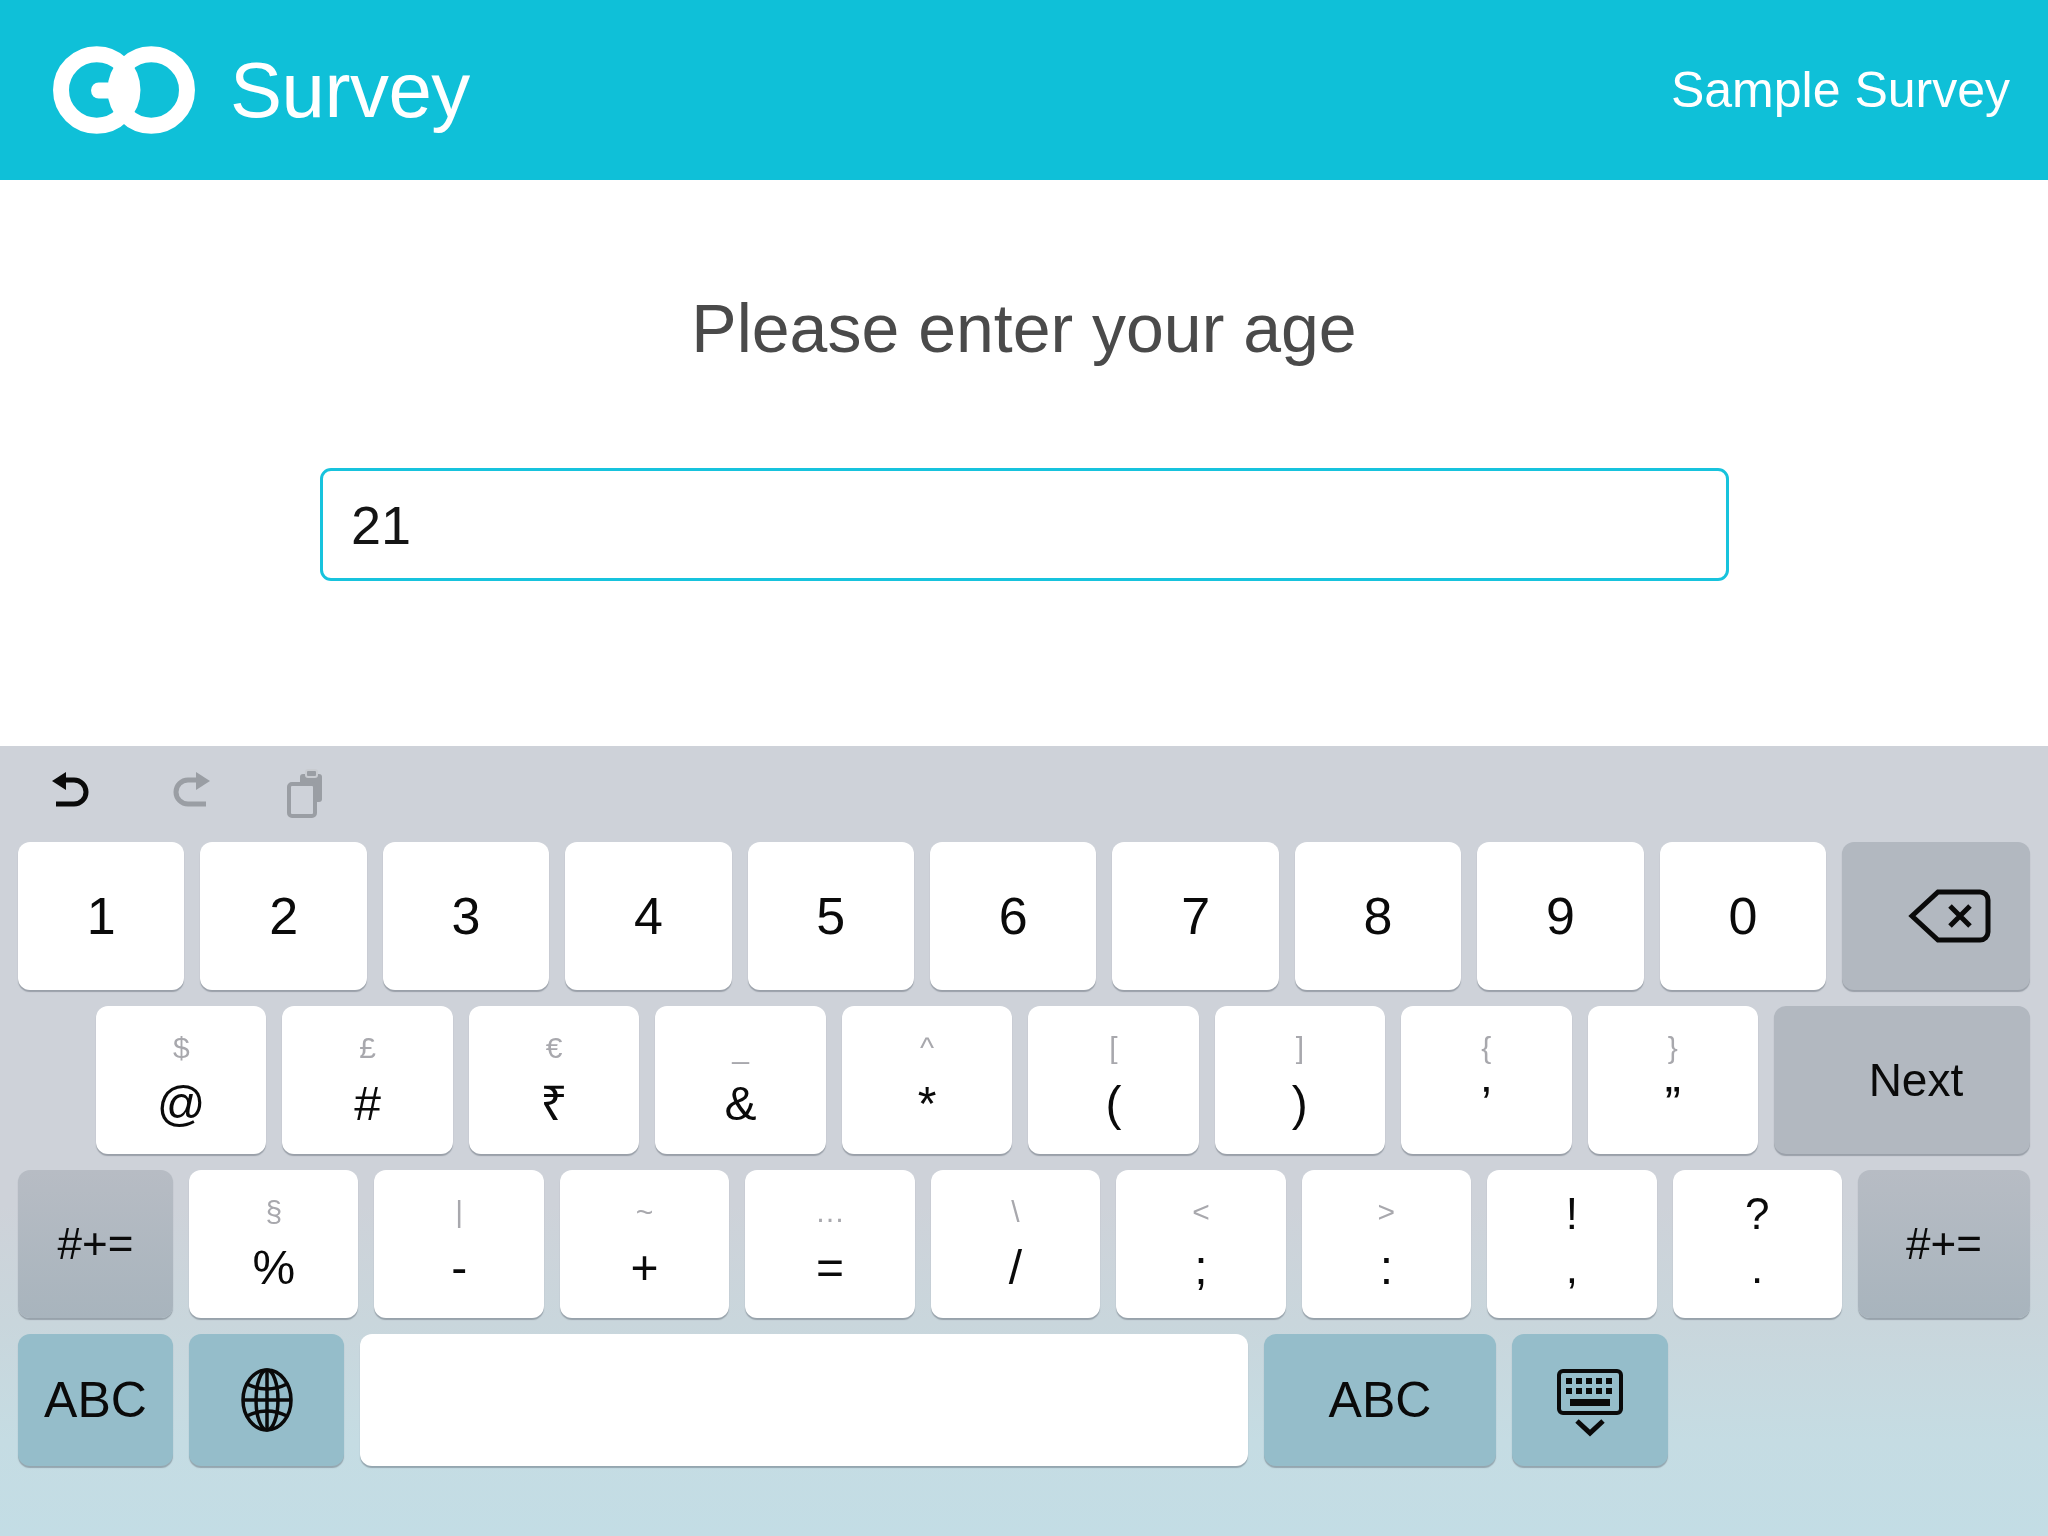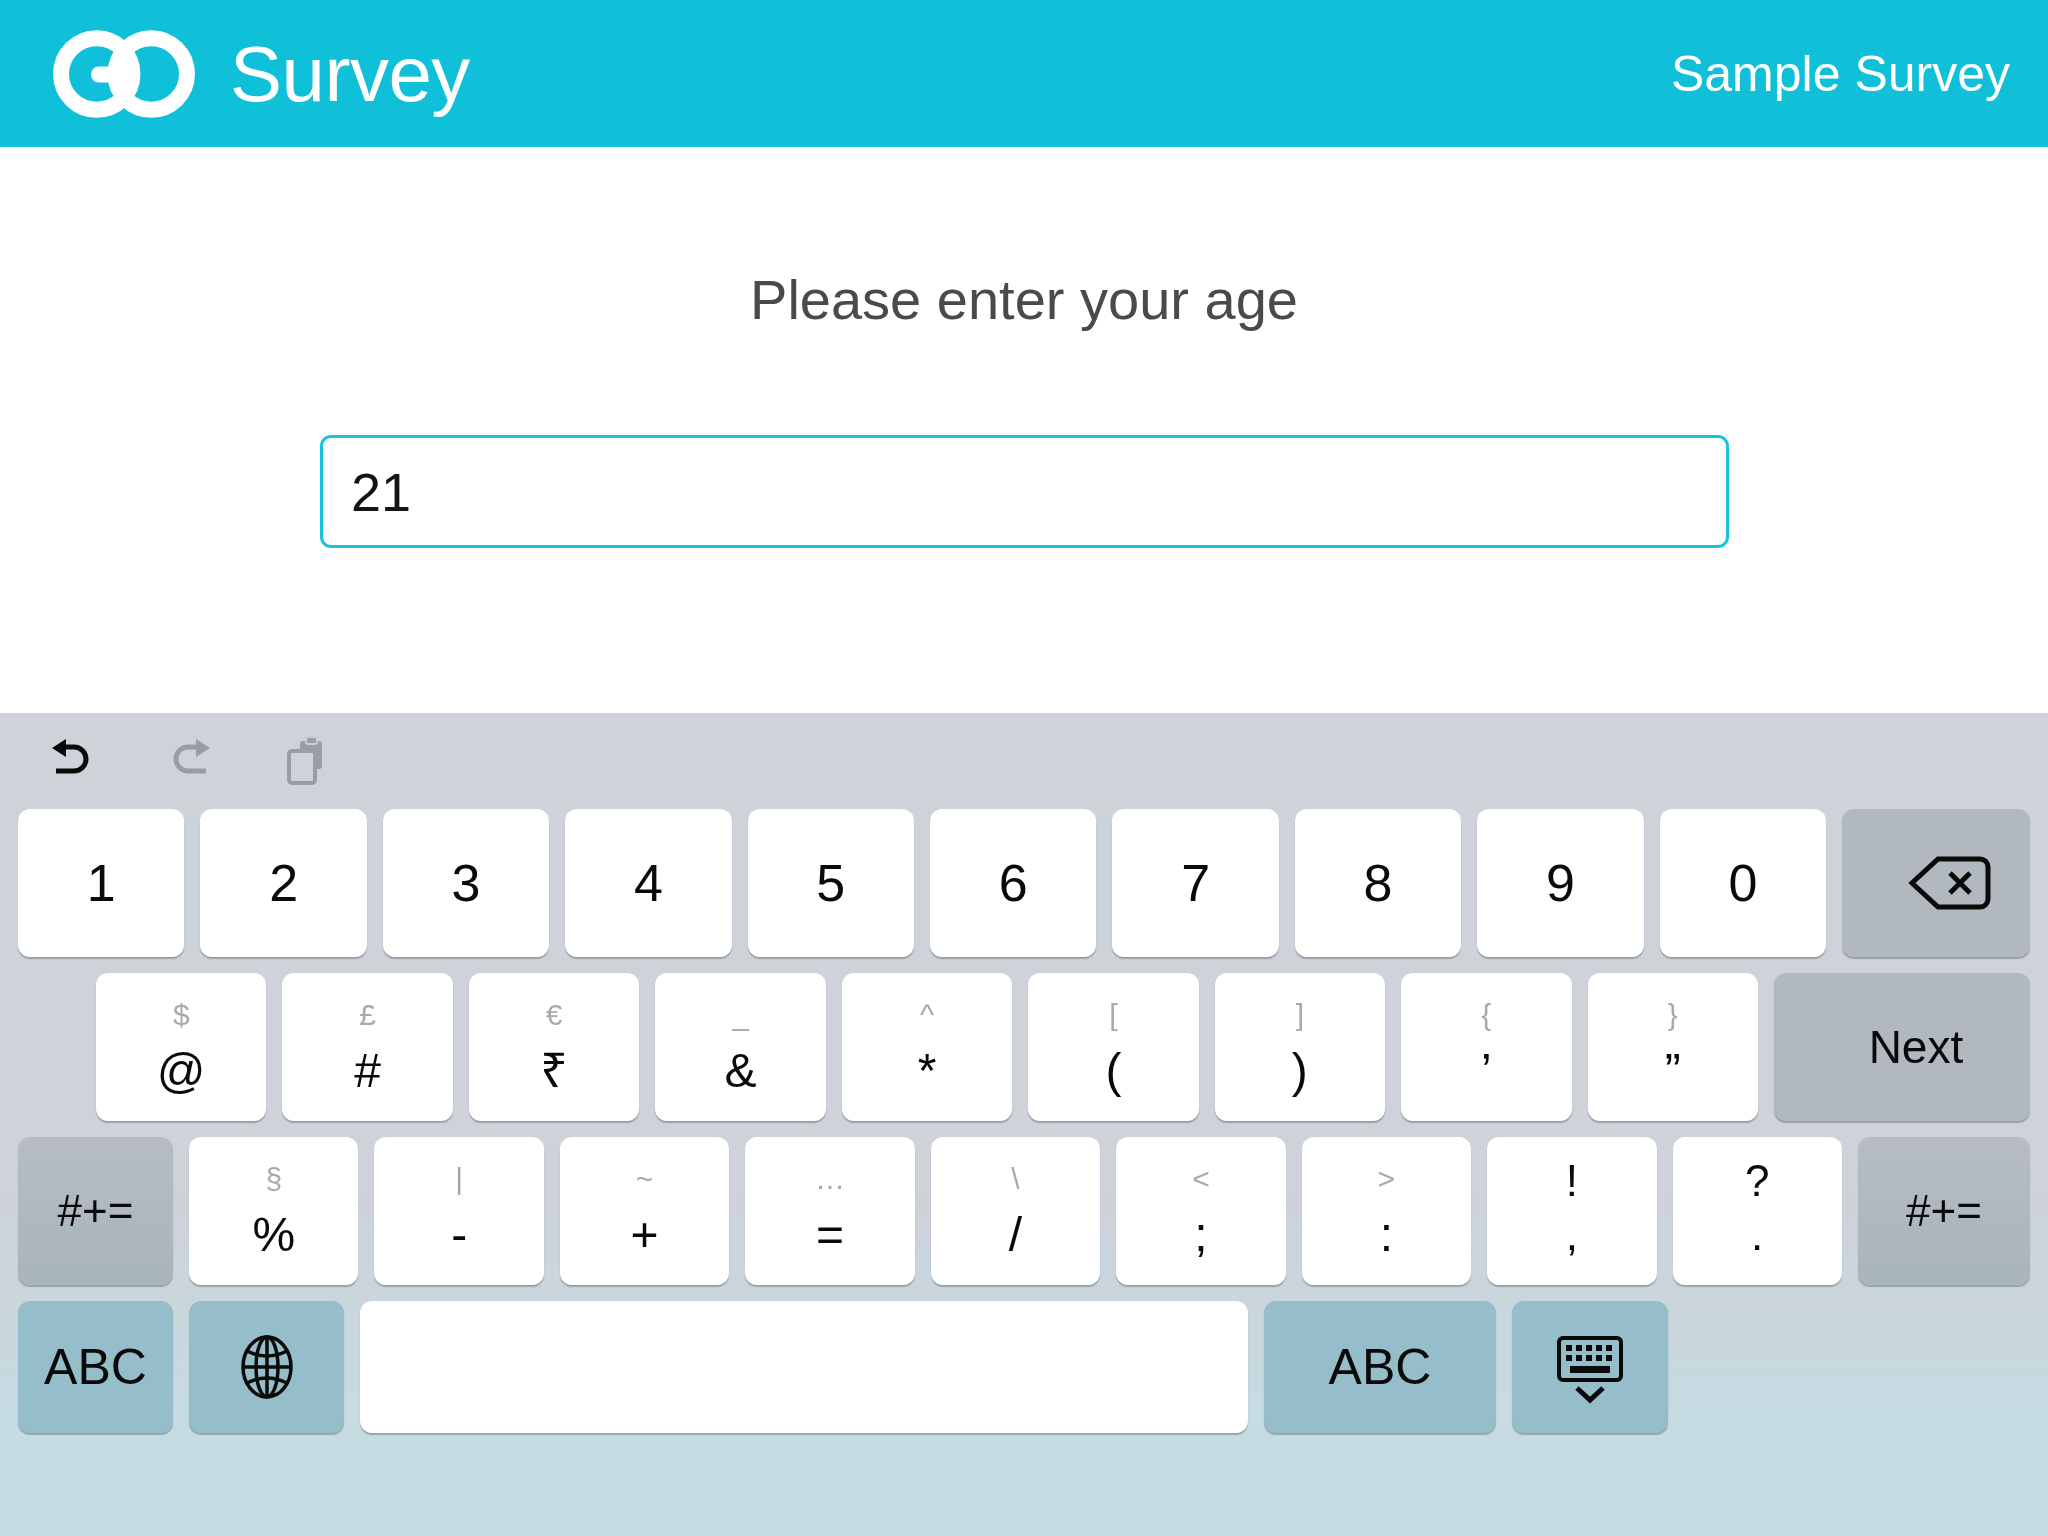--- a/index.html
+++ b/index.html
@@ -10,21 +10,21 @@
     font-family: "Liberation Sans", sans-serif;
   }
   #app {
     position: relative;
     width: 2048px; height: 1536px;
     display: flex; flex-direction: column;
   }
 
   
   .header {
-    height: 147px;
+    height: 180px;
     background: #0fc0d8;
     display: flex;
     align-items: center;
     justify-content: space-between;
     padding: 0 38px 0 44px;
     box-sizing: border-box;
     flex: none;
   }
   .brand { display: flex; align-items: center; gap: 26px; }
   .brand-mark { width: 160px; height: 94px; display: block; flex: none; }
@@ -46,25 +46,25 @@
 
   
   .content {
     flex: none;
     height: 566px;
     background: #ffffff;
     position: relative;
   }
   .question {
     position: absolute;
-    top: 120px;
+    top: 109px;
     left: 0; right: 0;
     text-align: center;
     color: #4a4a4a;
-    font-size: 56px;
+    font-size: 68px;
     font-weight: 400;
   }
   .answer-wrap {
     position: absolute;
     top: 288px;
     left: 320px;
     width: 1409px;
   }
   .answer-input {
     box-sizing: border-box;

